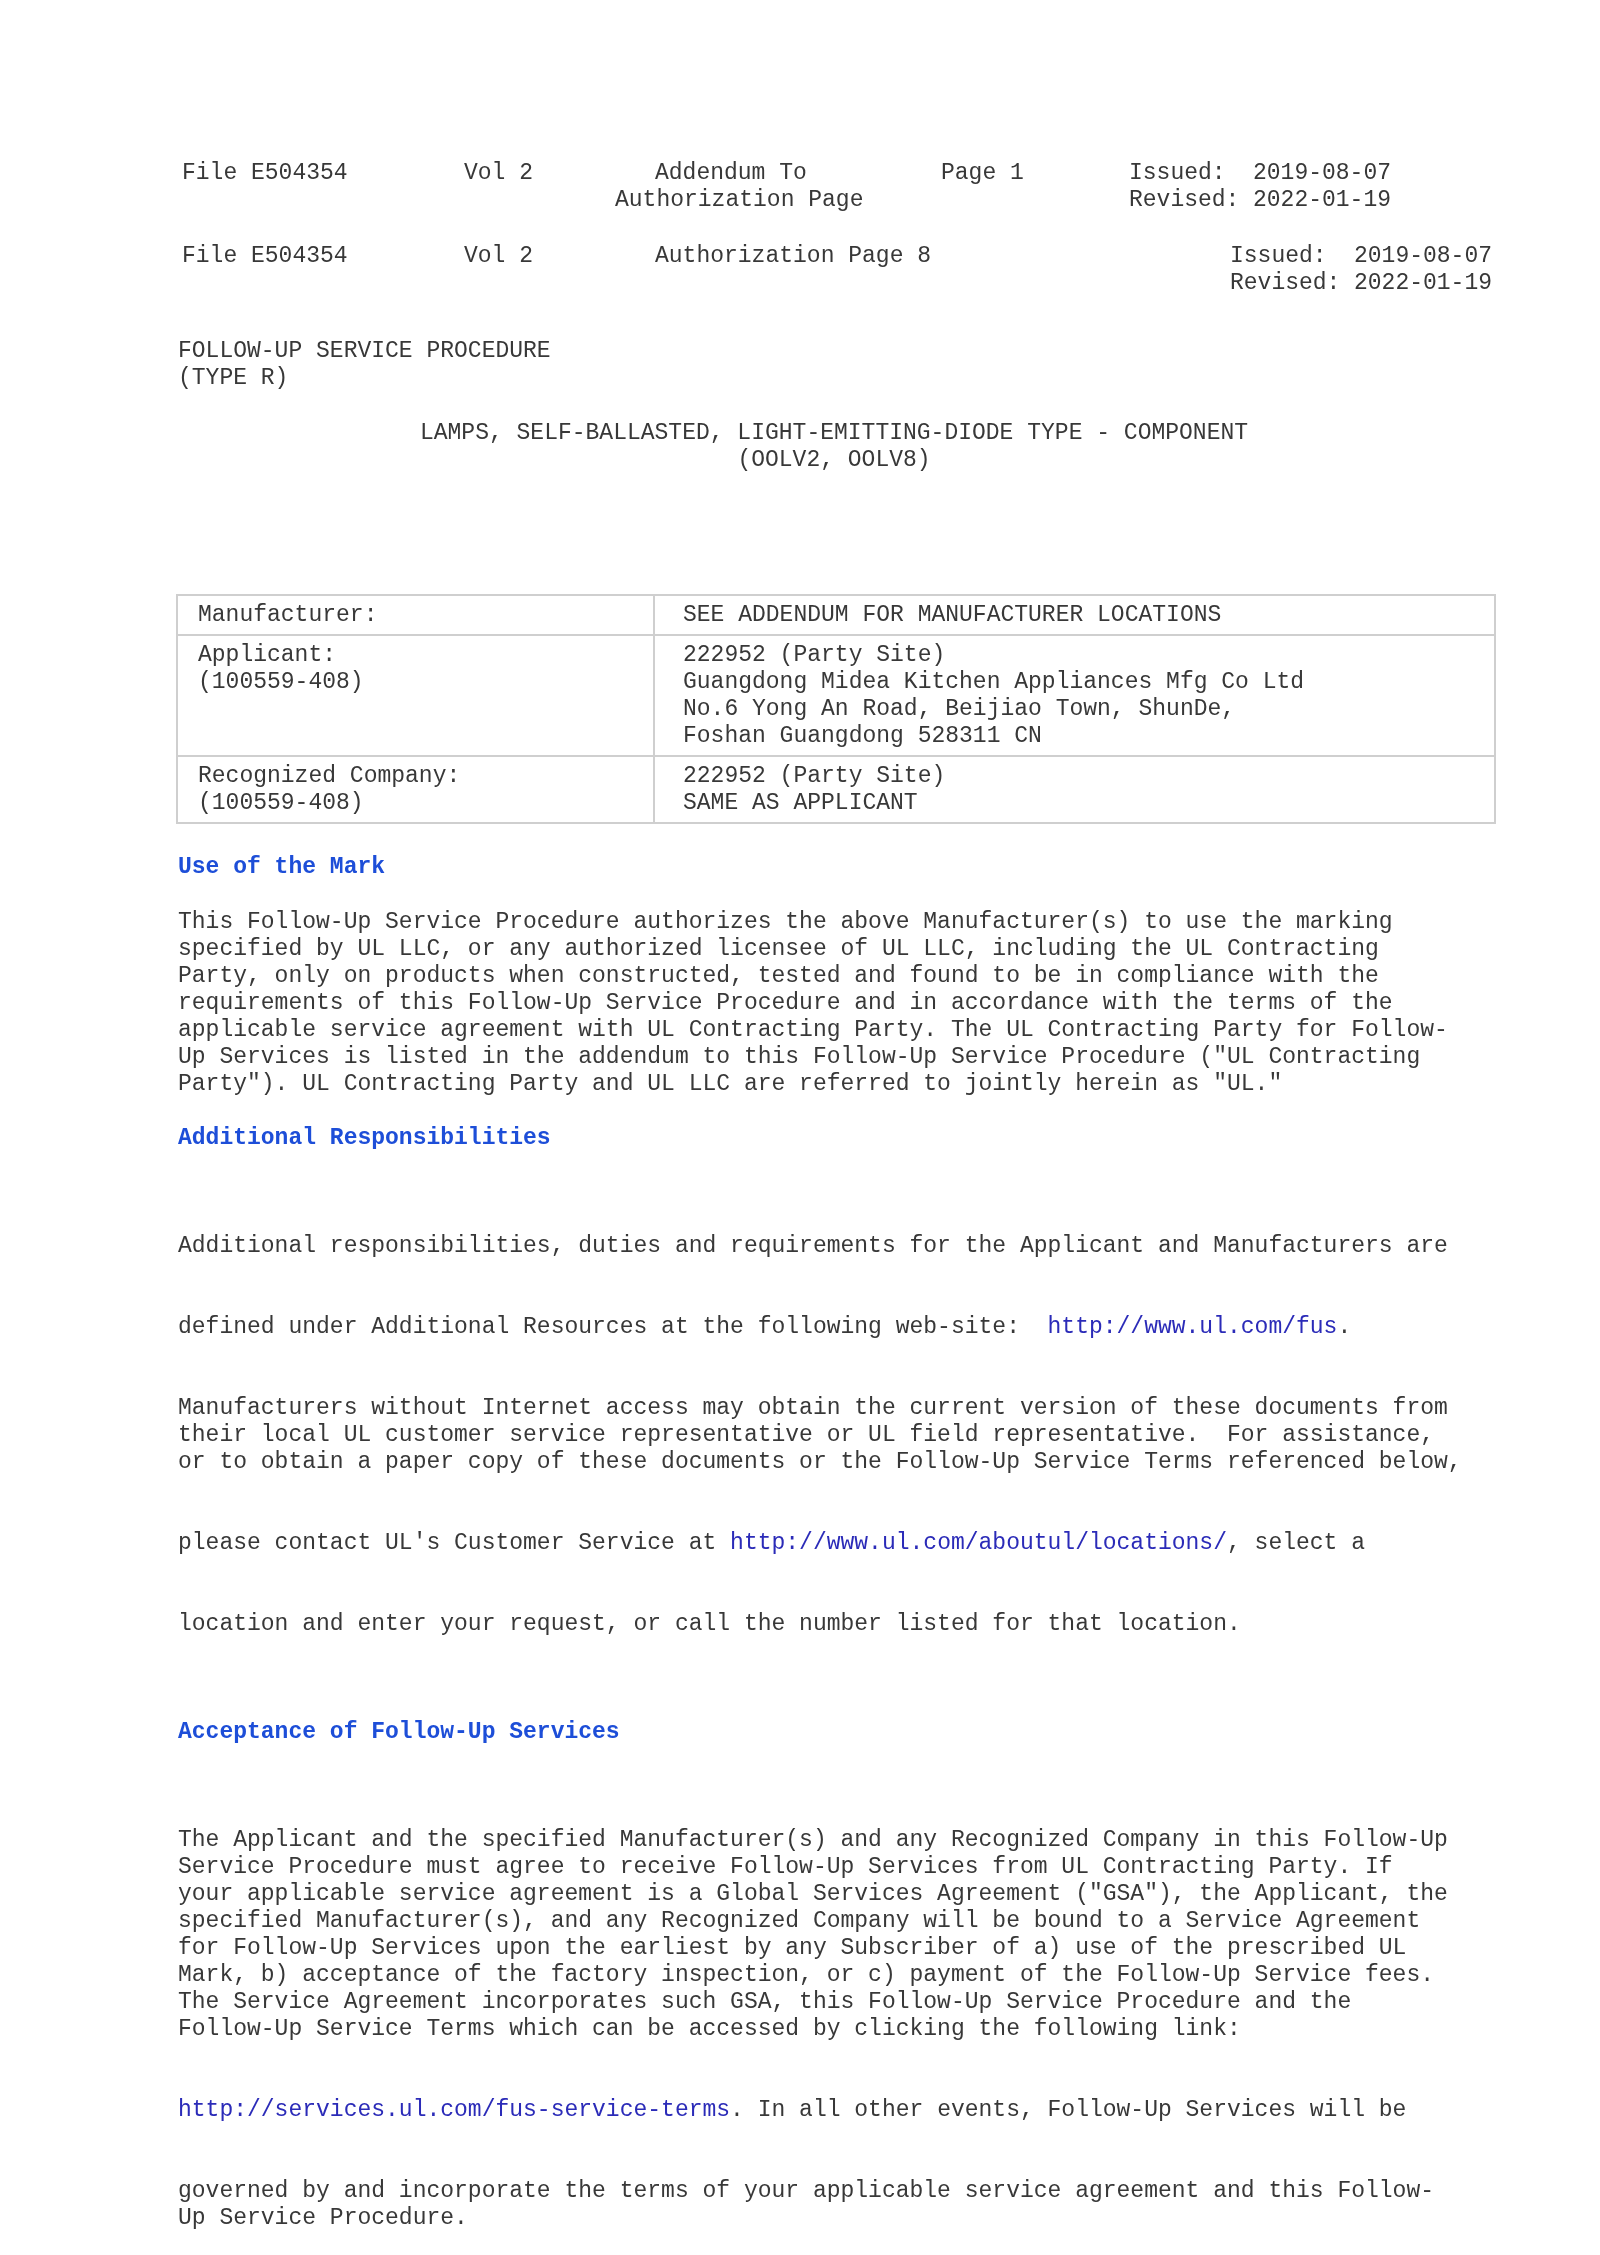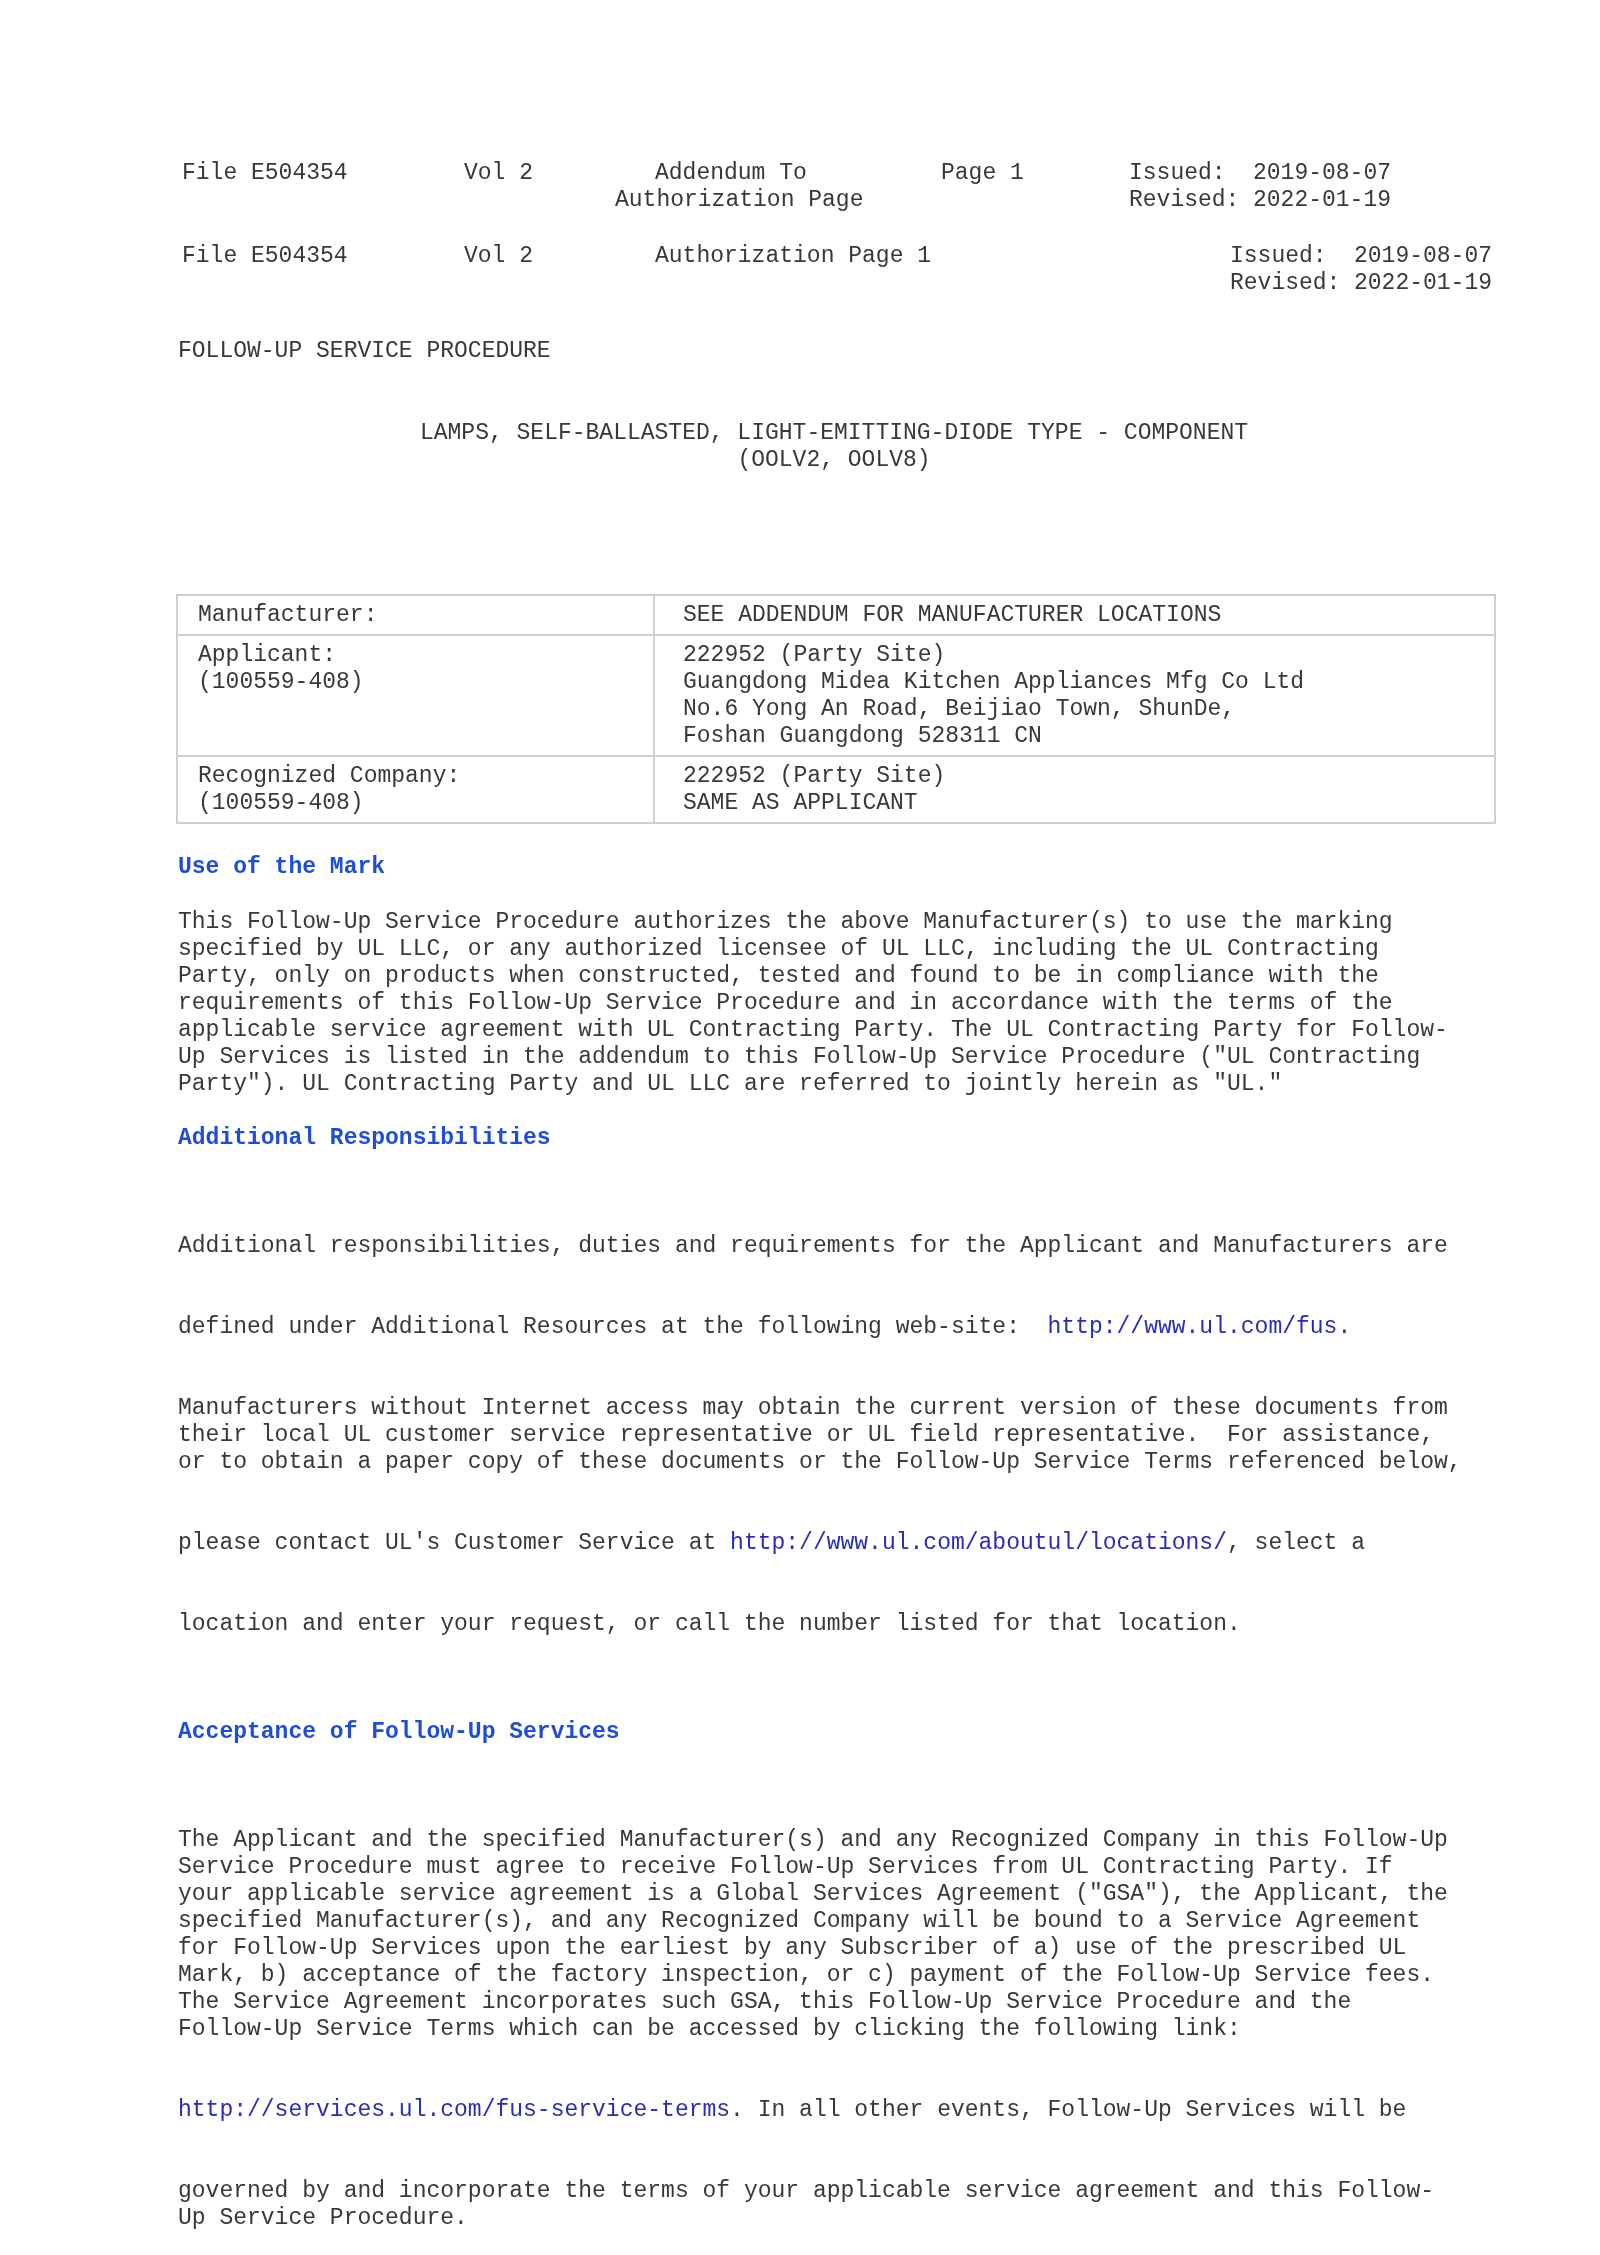--- a/index.html
+++ b/index.html
@@ -65,29 +65,30 @@
     <span style="left:763px;  top:0">Page 1</span>
     <span style="left:951px;  top:0">Issued:</span>
     <span style="left:1075px; top:0">2019-08-07</span>
     <span style="left:951px;  top:27px">Revised:</span>
     <span style="left:1075px; top:27px">2022-01-19</span>
   </div>
 
   <div class="hdr hdr2 cw">
     <span style="left:4px;    top:0">File E504354</span>
     <span style="left:286px;  top:0">Vol 2</span>
-    <span style="left:477px;  top:0">Authorization Page 1</span>
+    <span style="left:477px;  top:0">Authorization Page 8</span>
     <span style="left:1052px; top:0">Issued:</span>
     <span style="left:1176px; top:0">2019-08-07</span>
     <span style="left:1052px; top:27px">Revised:</span>
     <span style="left:1176px; top:27px">2022-01-19</span>
   </div>
 
   <div class="title-block cw">
     <div class="tline">FOLLOW-UP SERVICE PROCEDURE</div>
+    <div class="tline">(TYPE R)</div>
   </div>
 
   <div class="subtitle-block cw">
     <div class="tline">LAMPS, SELF-BALLASTED, LIGHT-EMITTING-DIODE TYPE - COMPONENT</div>
     <div class="tline">(OOLV2, OOLV8)</div>
   </div>
 
   <table class="info">
     <tbody>
       <tr>

